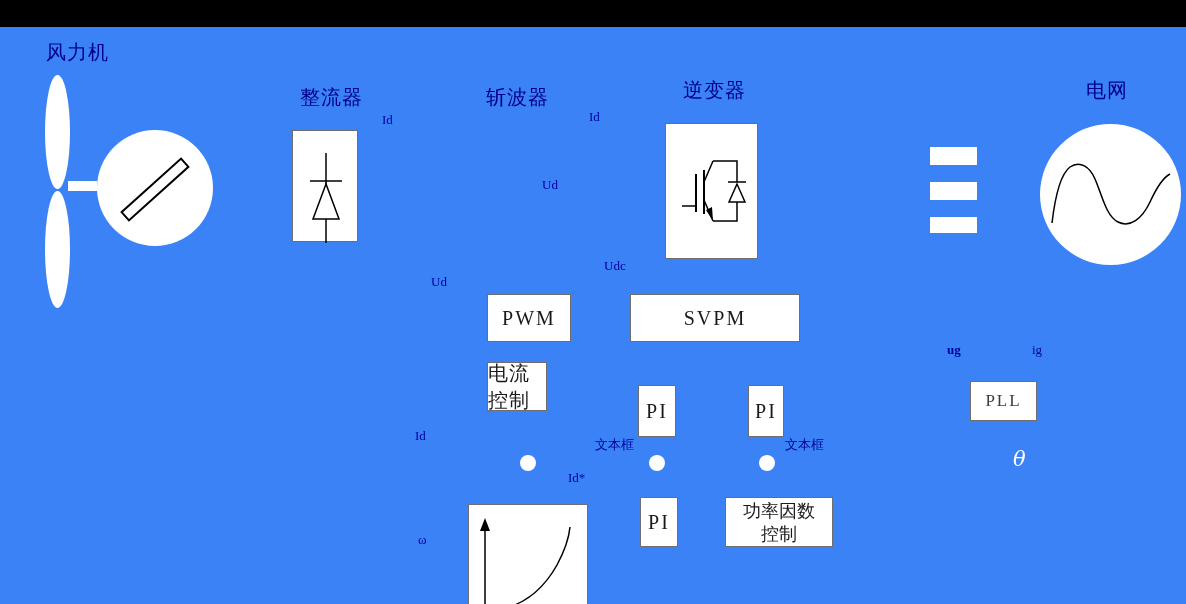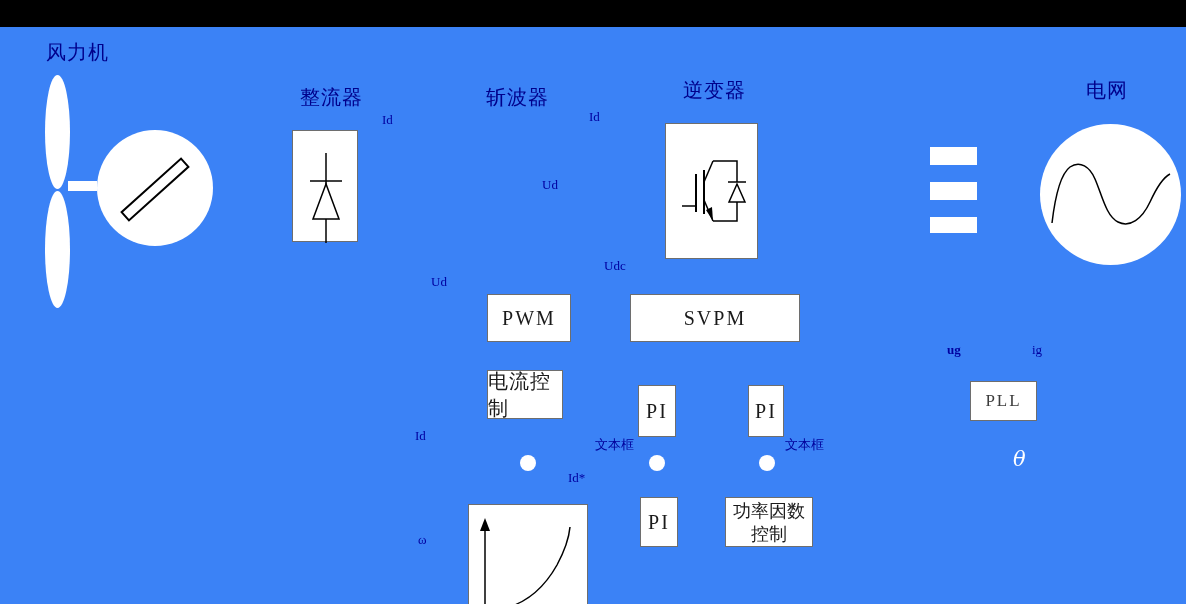--- a/index.html
+++ b/index.html
@@ -78,33 +78,33 @@
       <path d="M 12,99 C 14,82 18,52 30,43 C 40,36 50,43 55,55 C 62,71 66,92 78,98 C 90,104 102,95 110,78 C 116,65 122,54 130,50" fill="none" stroke="#000" stroke-width="1.5"></path>
     </svg>
   </div>
 
   <div class="box latin" style="left:630px;top:267px;width:170px;height:48px;">
     <span>SVPM</span>
   </div>
   <div class="box latin" style="left:487px;top:267px;width:84px;height:48px;">
     <span>PWM</span>
   </div>
-  <div class="box cjk" style="left:487px;top:343px;width:76px;height:49px;">
+  <div class="box cjk" style="left:487px;top:335px;width:60px;height:49px;">
     <span>电流控制</span>
   </div>
   <div class="box latin" style="left:638px;top:358px;width:38px;height:52px;">
     <span>PI</span>
   </div>
   <div class="box latin" style="left:748px;top:358px;width:36px;height:52px;">
     <span>PI</span>
   </div>
   <div class="box latin" style="left:640px;top:470px;width:38px;height:50px;">
     <span>PI</span>
   </div>
-  <div class="box cjk-sm" style="left:725px;top:470px;width:88px;height:50px;">
+  <div class="box cjk-sm" style="left:725px;top:470px;width:108px;height:50px;">
     <div>
       <div>功率因数</div>
       <div>控制</div>
     </div>
   </div>
   <div class="box latin" style="left:970px;top:354px;width:67px;height:40px;font-size:17px;color:#3c3c3c;">
     <span>PLL</span>
   </div>
 
   <div class="box" style="left:468px;top:477px;width:120px;height:120px;">

